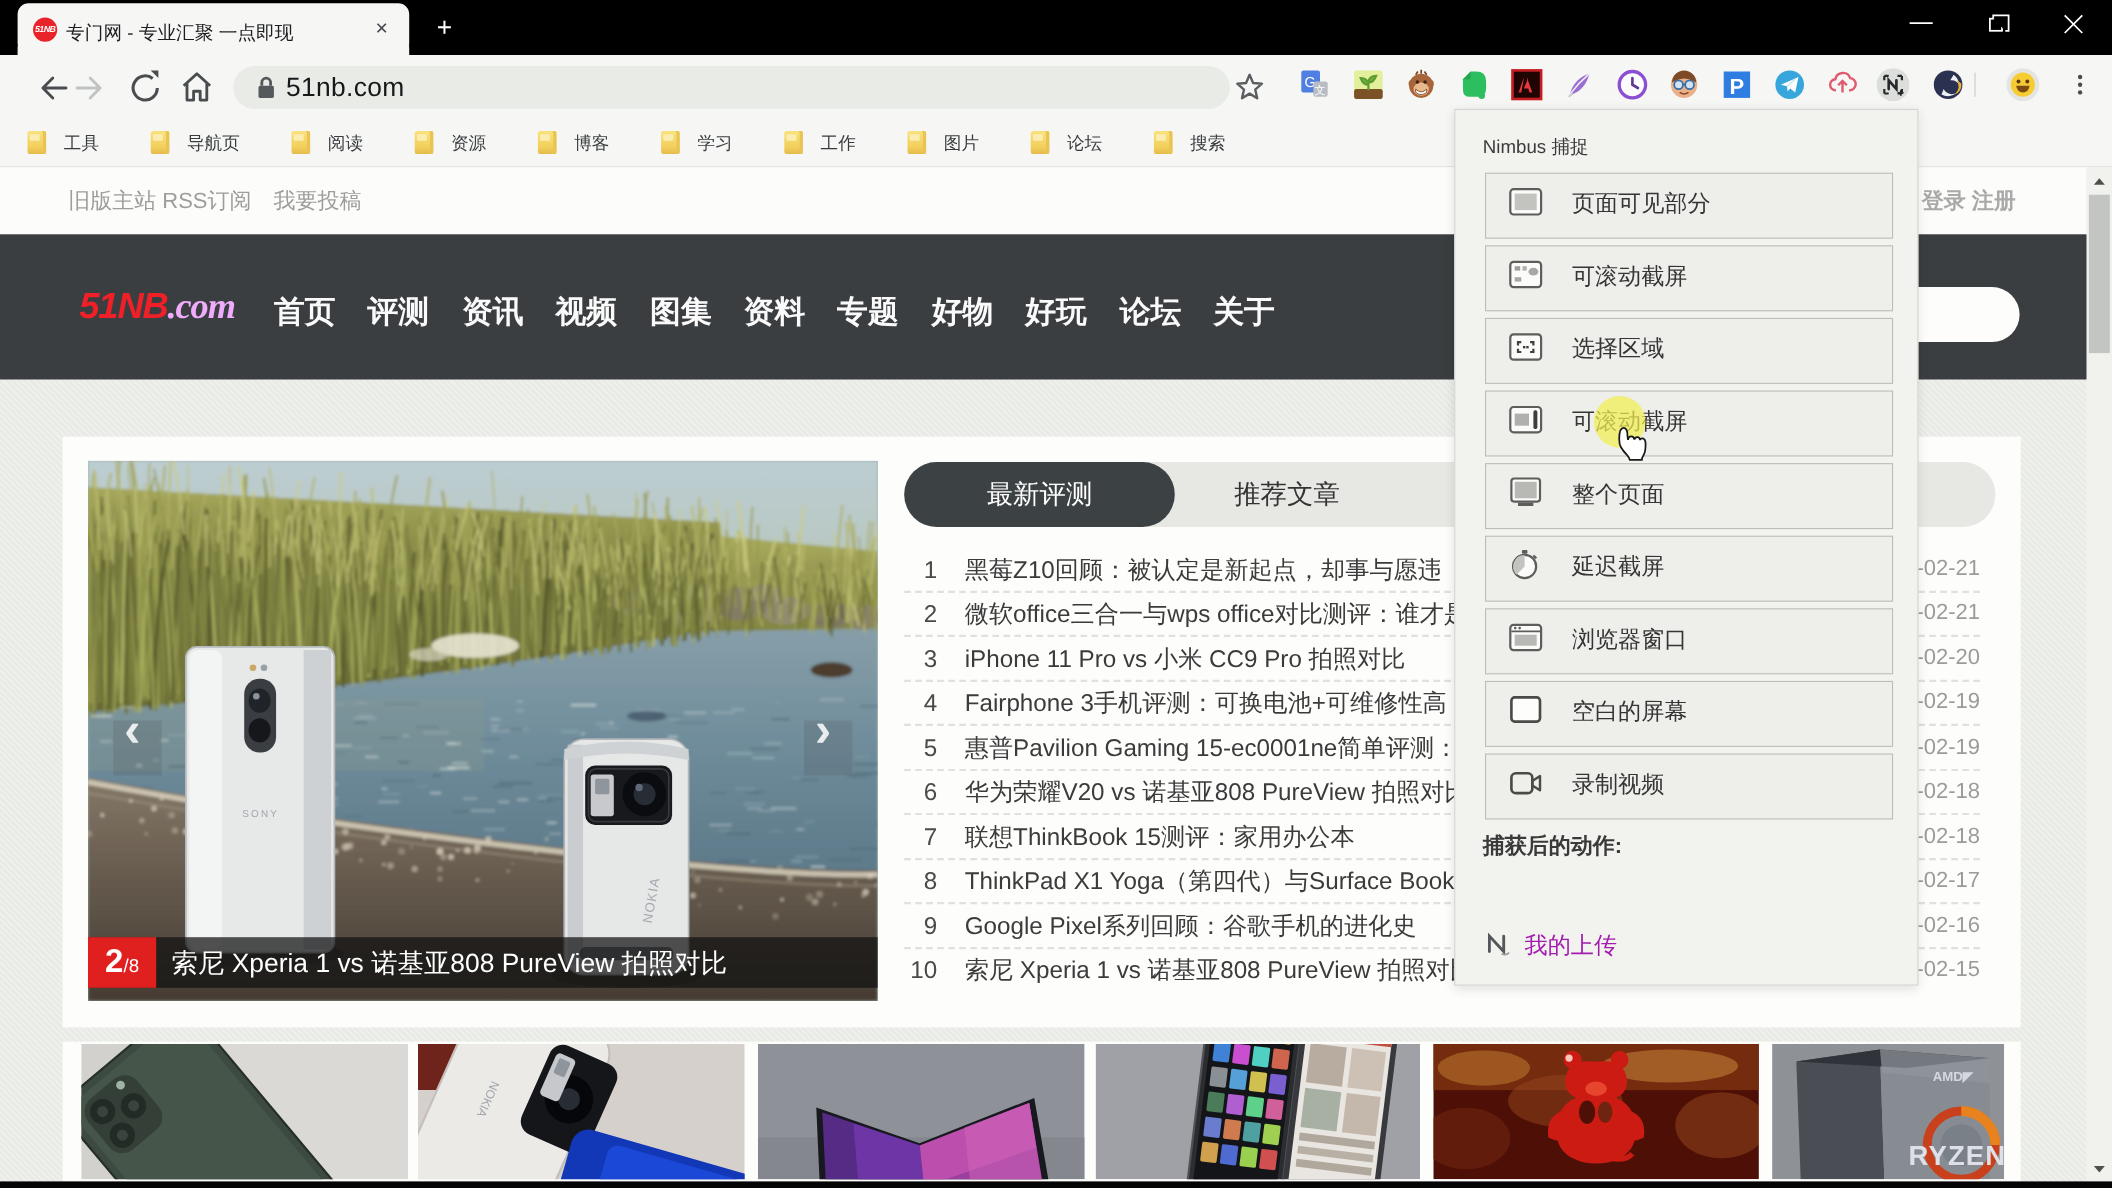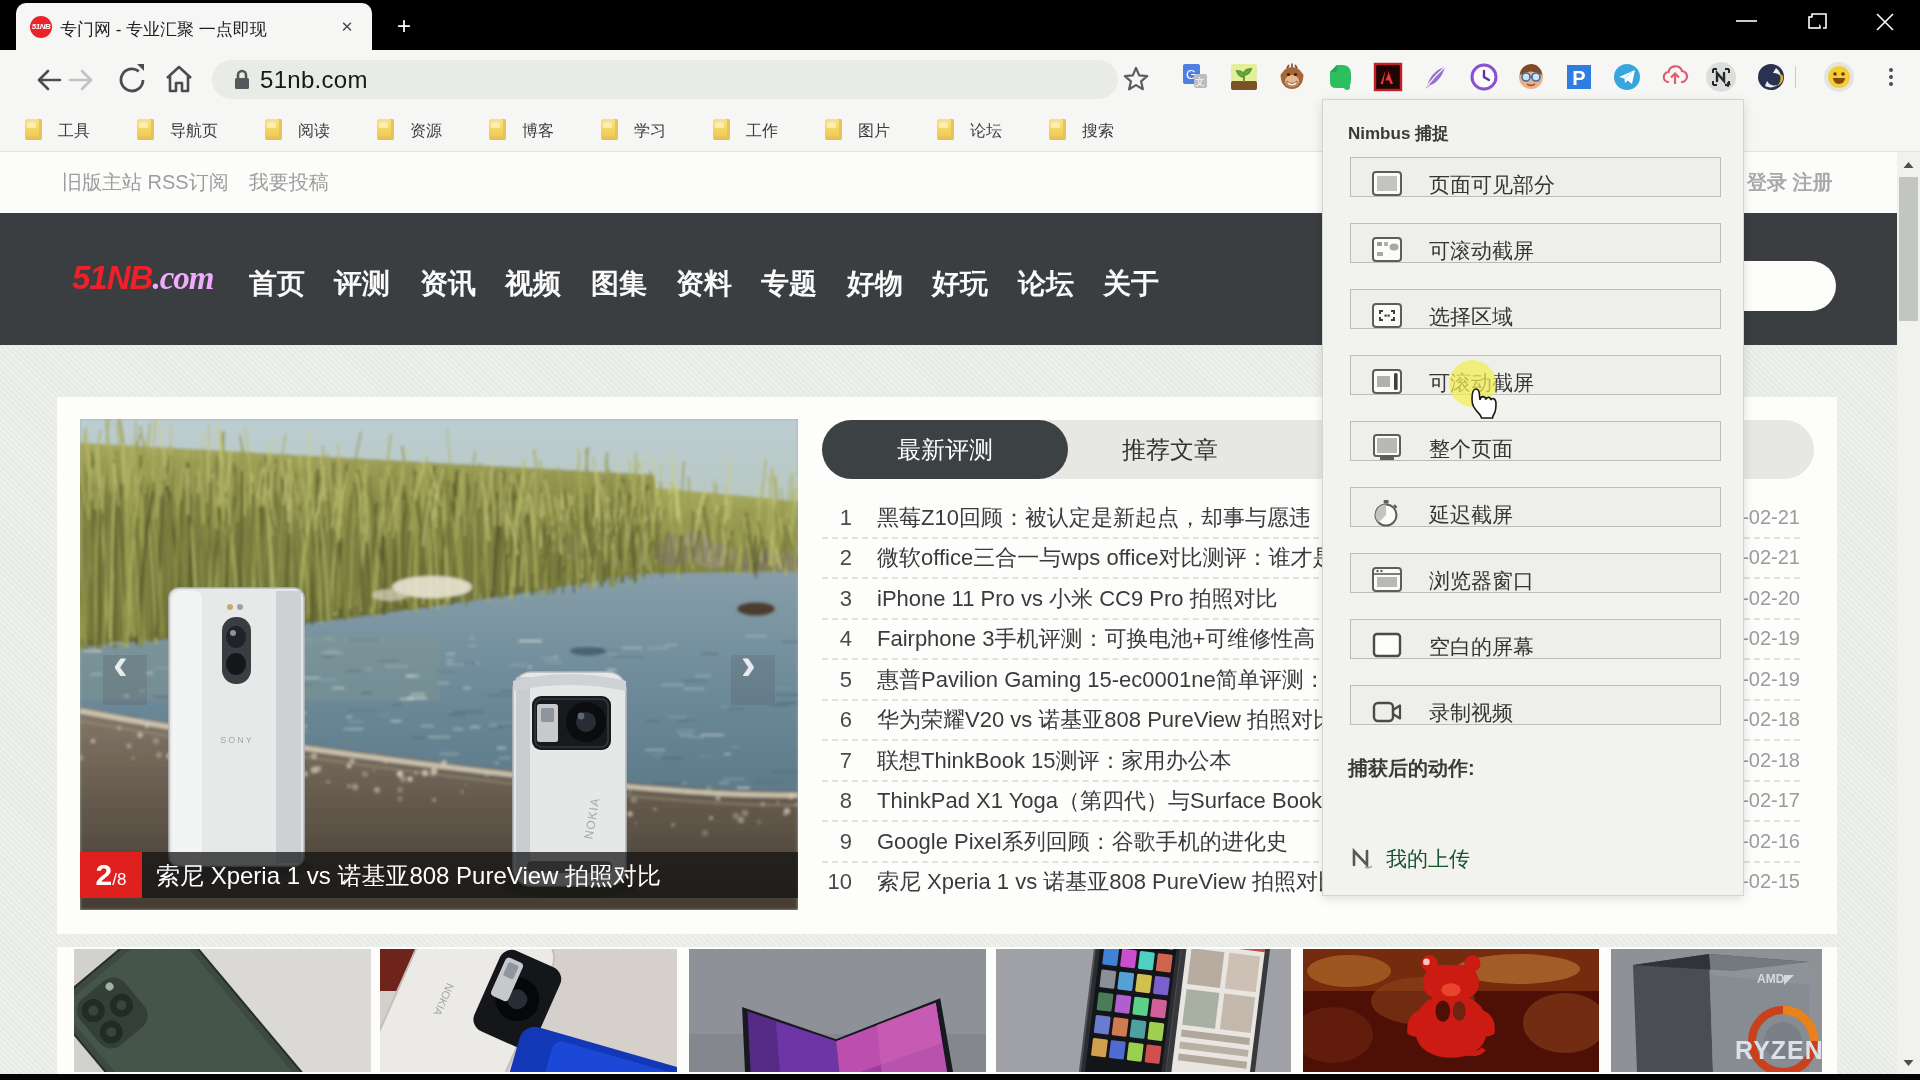--- a/index.html
+++ b/index.html
@@ -54,28 +54,28 @@
 #tabactive { position:absolute; left:0px; top:0px; width:246px; height:59px; background:#3c4144; border-radius:30px; color:#fff; font-size:24px; text-align:center; line-height:59px; }
 #tabrec { position:absolute; left:300px; top:0; width:140px; font-size:24px; color:#333; line-height:59px; }
 .lrow { position:absolute; left:765px; width:978px; height:41px; font-size:22px; color:#3b3b3b; line-height:41px; white-space:nowrap; overflow:hidden; }
 .lrow .no { position:absolute; left:30px; transform:translateX(-100%); color:#4a4a4a; }
 .lrow .tt { position:absolute; left:55px; }
 .lrow .dt { position:absolute; right:0px; color:#9b9b9b; font-size:20px; }
 .lsep { position:absolute; left:765px; width:978px; border-top:2px dashed #e0e0dd; }
 
 
 #popup { position:absolute; left:1322px; top:99px; width:422px; height:797px; background:#f2f3ef; border:1px solid #d4d4d1; box-shadow:0 3px 10px rgba(0,0,0,0.12); }
-#popup h1 { position:absolute; left:25px; top:22px; font-size:17px; color:#3a3a3a; font-weight:bold; }
-.pbtn { position:absolute; left:27px; width:371px; height:40px; background:#eeefeb; border:1px solid #bcbcb9; }
+#popup h1 { position:absolute; left:25px; top:22px; font-size:17px; color:#3a3a3a; font-weight:normal; }
+.pbtn { position:absolute; left:27px; width:371px; height:60px; background:#eeefeb; border:1px solid #bcbcb9; }
 .pbtn .lbl { position:absolute; left:78px; top:13px; font-size:21px; color:#353535; }
 .pbtn svg { position:absolute; left:19px; top:11px; }
 #actlbl { position:absolute; left:25px; top:655px; font-size:20px; font-weight:bold; color:#3a3a3a; }
 #actsel { position:absolute; left:25px; top:686px; width:373px; height:32px; background:#fdfdfc; border:1px solid #767676; font-size:20px; color:#2f2f2f; line-height:30px; padding-left:12px; }
 #actsel .ar { position:absolute; right:12px; top:12px; width:0; height:0; border-left:6px solid transparent; border-right:6px solid transparent; border-top:8px solid #2f2f2f; }
-#myup { position:absolute; left:25px; top:745px; font-size:21px; color:#14532d; }
+#myup { position:absolute; left:25px; top:745px; font-size:21px; color:#a21caf; }
 
 
 #sbar { position:absolute; left:1897px; top:152px; width:23px; height:928px; background:#f1f2ee; }
 #sbar .thumbv { position:absolute; left:2px; top:25px; width:19px; height:144px; background:#c3c5c2; }
 #blackbar { position:absolute; left:0; top:1074px; width:1920px; height:6px; background:#050505; }
 </style>
 </head>
 <body>
 <div id="tabbar">
 <div id="tab">

